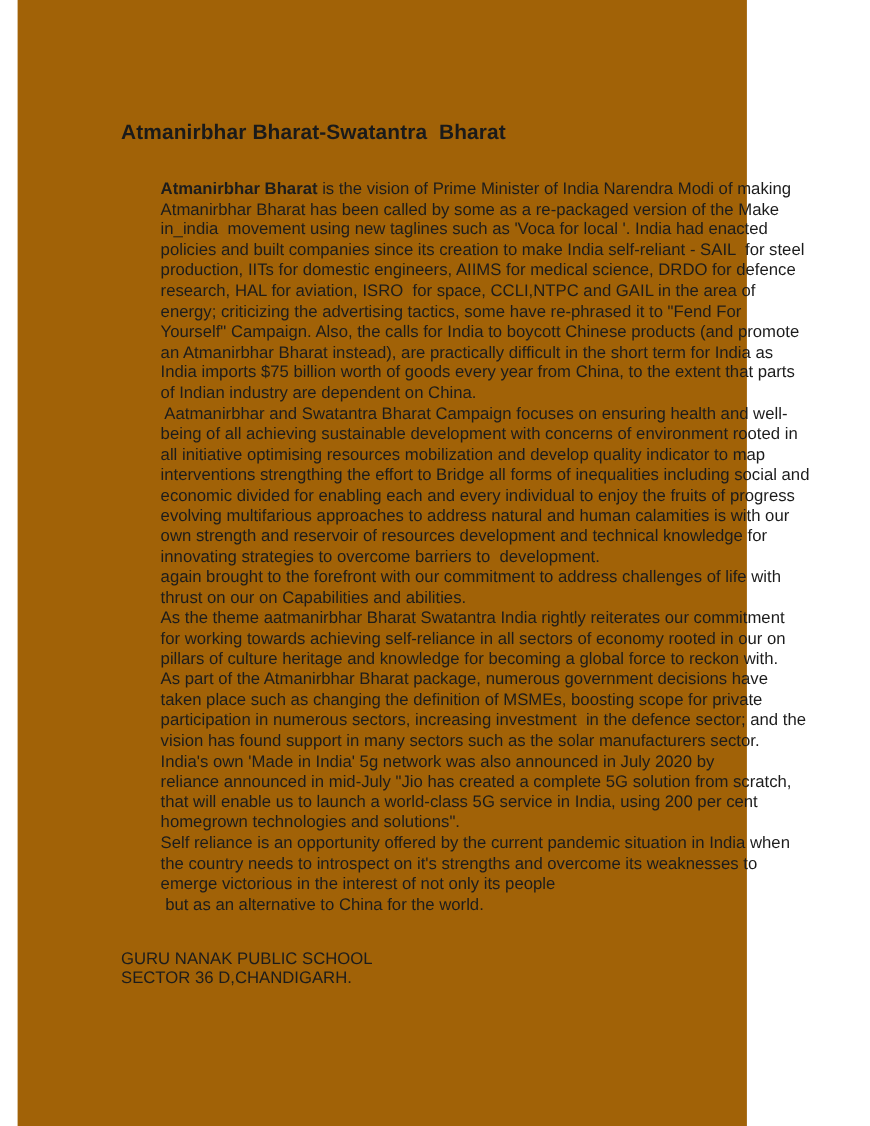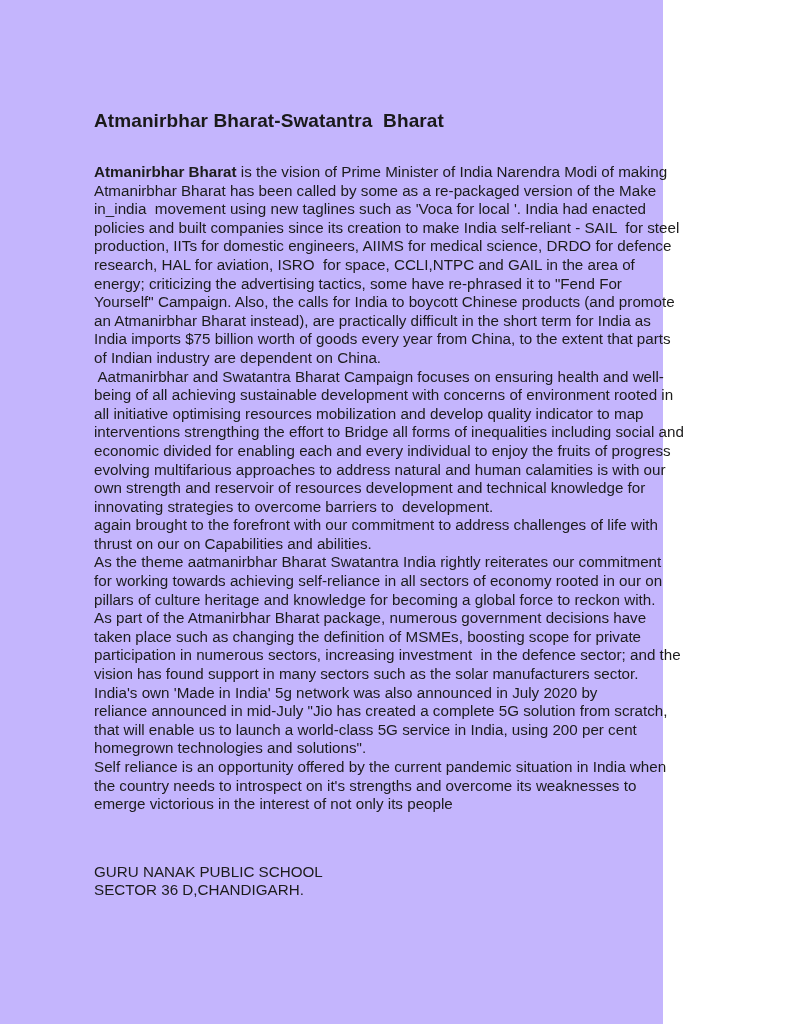--- a/index.html
+++ b/index.html
@@ -1,28 +1,28 @@
 <!DOCTYPE html>
 <html><head>
 <meta charset="utf-8">
 <style>
   html, body { margin: 0; padding: 0; background: #ffffff; }
   body { width: 791px; height: 1024px; position: relative; overflow: hidden; }
-  .page { position: absolute; left: 0; top: 0; width: 663px; height: 1024px; background: #c4b5fd; }
+  .page { position: absolute; left: 16px; top: 0; width: 663px; height: 1024px; background: #a16207; }
   .title {
     position: absolute; left: 94px; top: 110px;
     font-family: "Liberation Sans", sans-serif; font-weight: bold;
     font-size: 19px; color: #1a1a1a; white-space: pre; letter-spacing: 0.1px;
   }
   .body {
     position: absolute; left: 94px; top: 163px; width: 680px;
     font-family: "Liberation Sans", sans-serif; font-size: 15.2px;
     line-height: 18.6px; color: #1c1c1c;
   }
-  .line { white-space: pre; display: block; height: 18.6px; }
+  .line { white-space: pre; display: block; height: 18.6px; margin-left: 36px; }
   .line b { font-weight: bold; }
   .sig {
     position: absolute; left: 94px; top: 863px;
     font-family: "Liberation Sans", sans-serif; font-size: 15.2px;
     line-height: 18.3px; color: #1c1c1c;
   }
 </style>
 </head>
 <body>
 
@@ -58,19 +58,20 @@
     <span class="line">taken place such as changing the definition of MSMEs, boosting scope for private</span>
     <span class="line">participation in numerous sectors, increasing investment  in the defence sector; and the</span>
     <span class="line">vision has found support in many sectors such as the solar manufacturers sector.</span>
     <span class="line">India's own 'Made in India' 5g network was also announced in July 2020 by</span>
     <span class="line">reliance announced in mid-July "Jio has created a complete 5G solution from scratch,</span>
     <span class="line">that will enable us to launch a world-class 5G service in India, using 200 per cent</span>
     <span class="line">homegrown technologies and solutions".</span>
     <span class="line">Self reliance is an opportunity offered by the current pandemic situation in India when</span>
     <span class="line">the country needs to introspect on it's strengths and overcome its weaknesses to</span>
     <span class="line">emerge victorious in the interest of not only its people</span>
+    <span class="line"> but as an alternative to China for the world.</span>
   </div>
 
   <div class="sig">
     <div>GURU NANAK PUBLIC SCHOOL</div>
     <div>SECTOR 36 D,CHANDIGARH.</div>
   </div>
 </div>
 
 </body></html>

